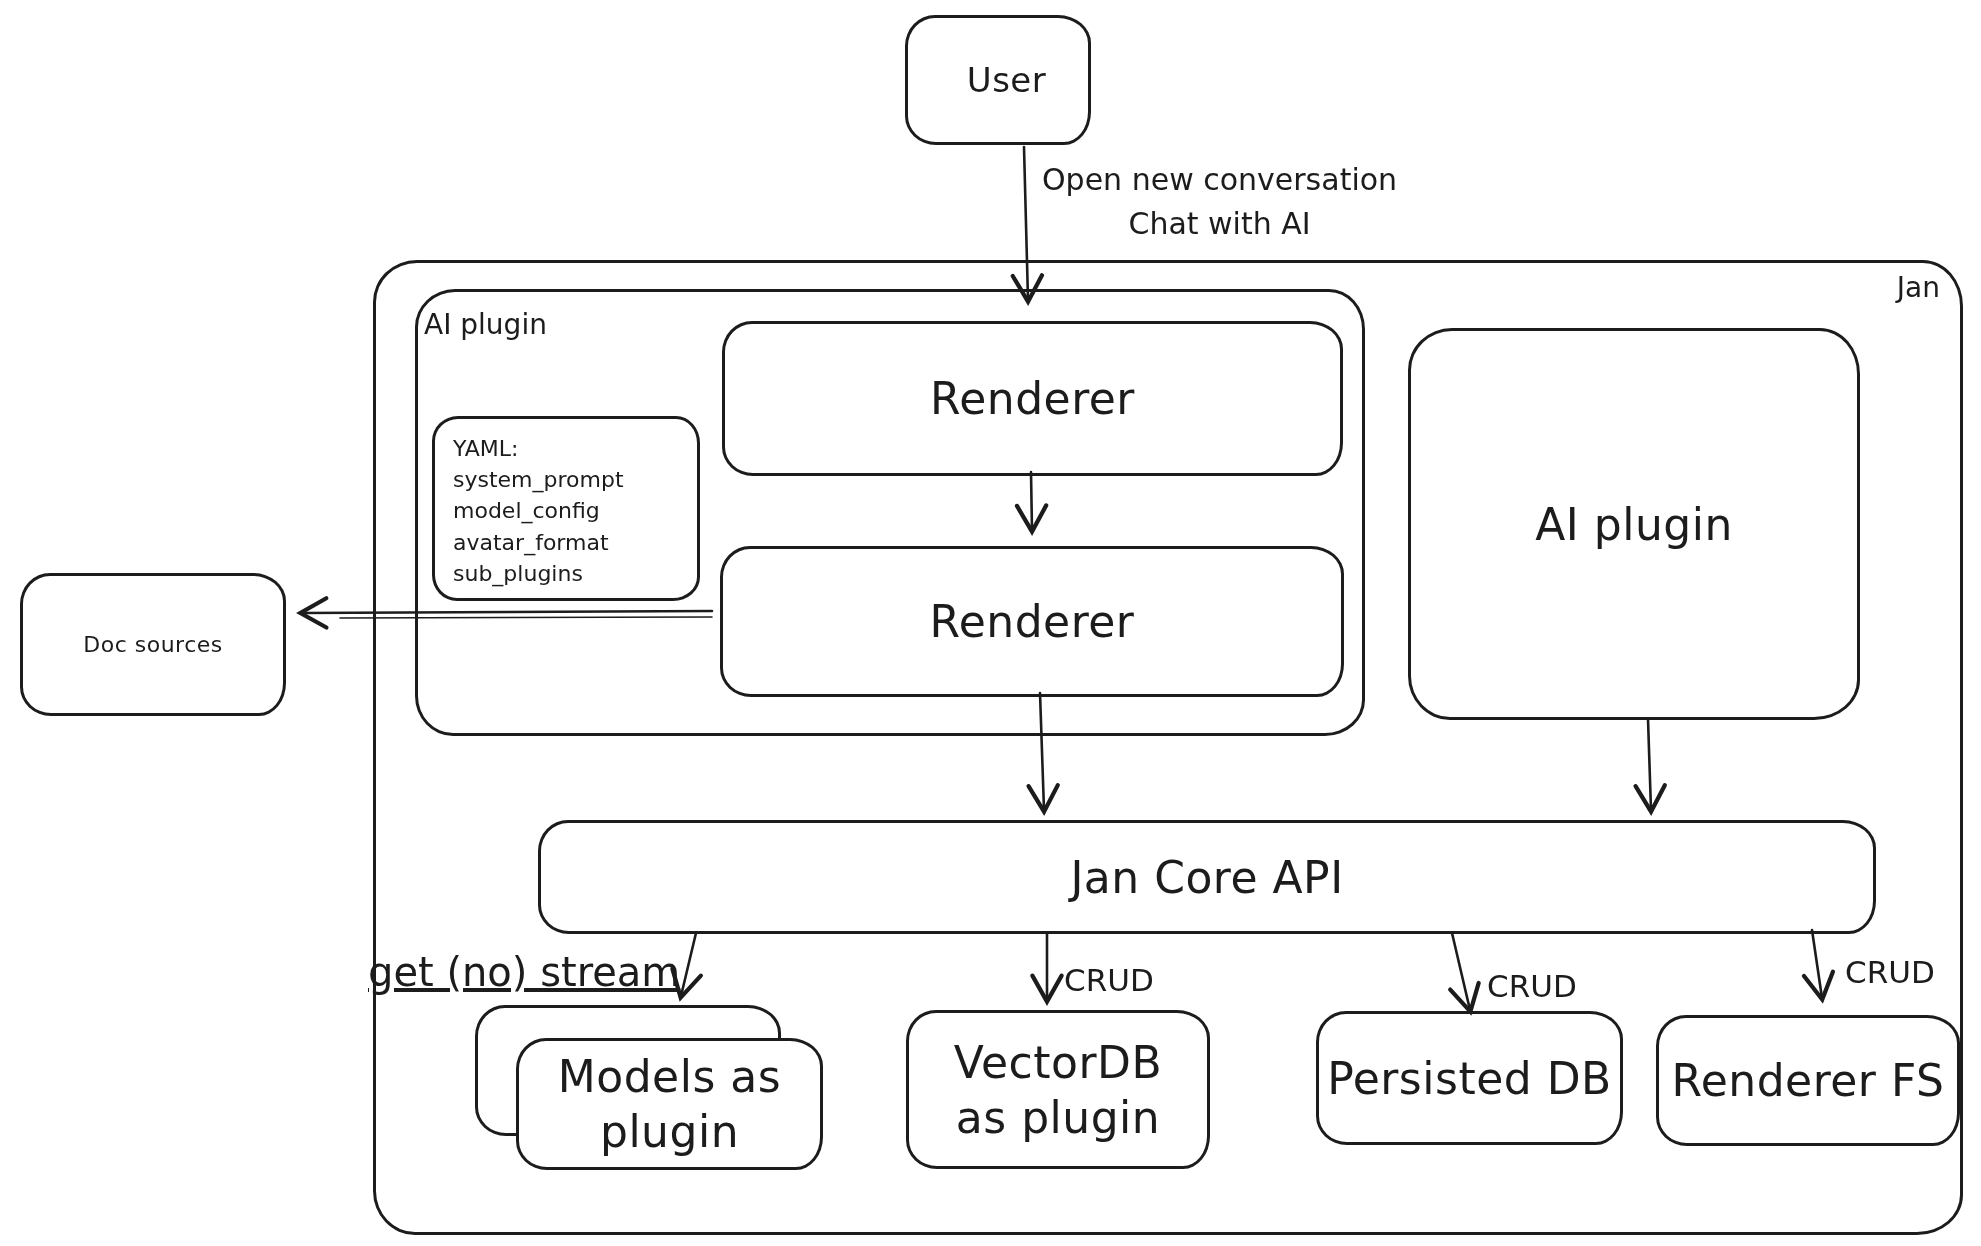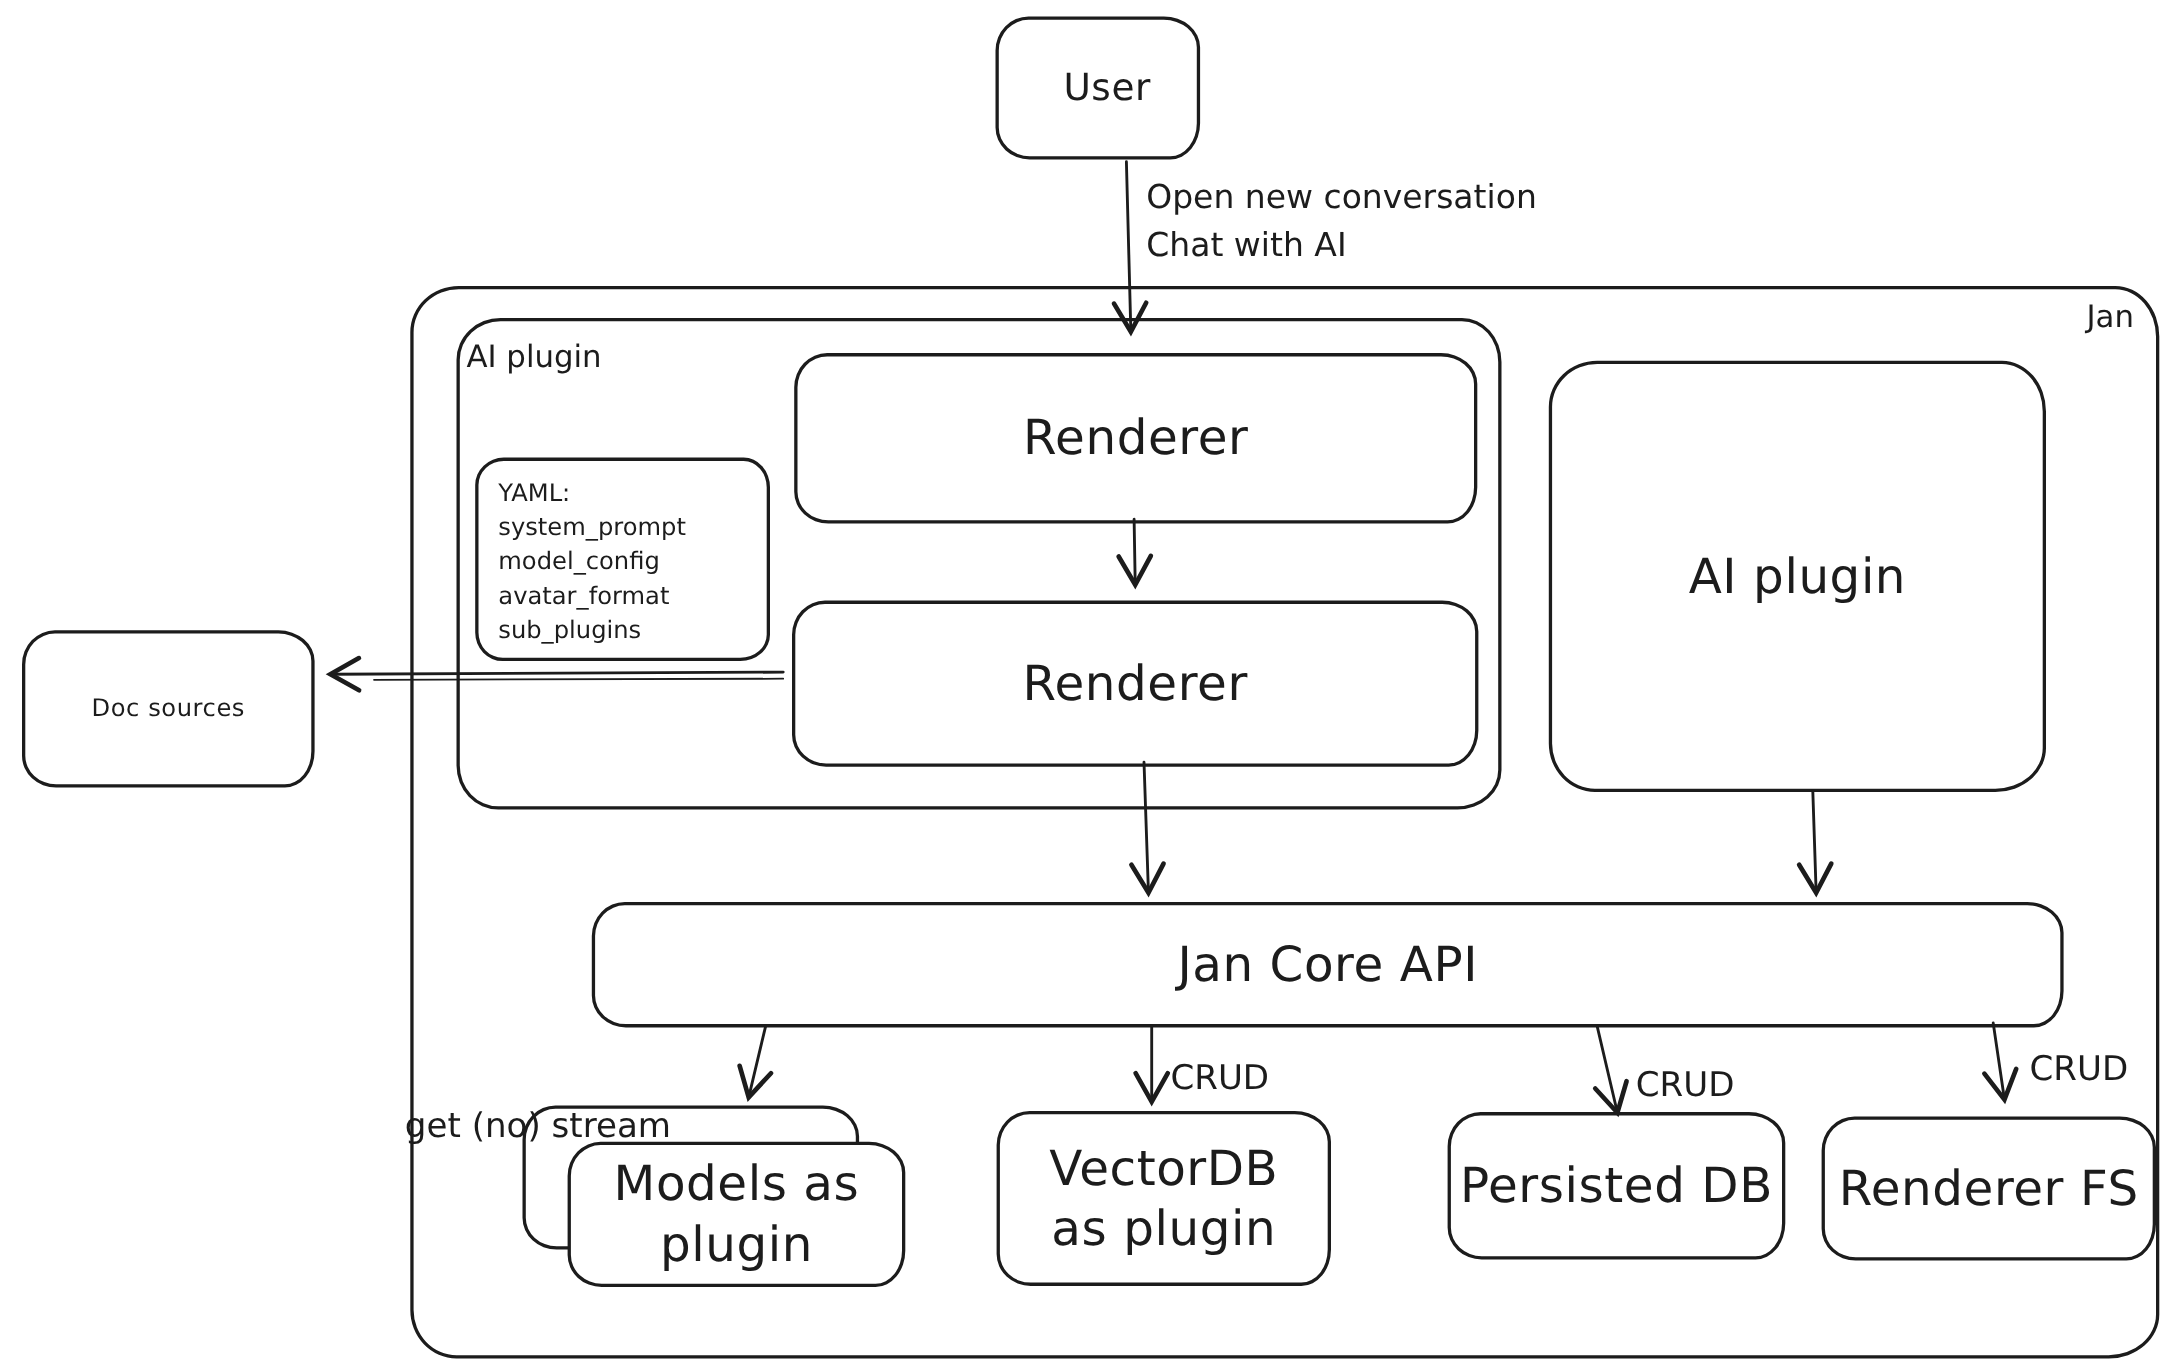--- a/index.html
+++ b/index.html
@@ -43,21 +43,21 @@
     border-radius:26px 24px 27px 25px / 25px 27px 24px 26px;
     padding:14px 18px;
     font-size:22px;
     line-height:1.42;
   }
   .note div{ white-space:nowrap; }
   .edges{
     position:absolute;left:0;top:0;z-index:6;
     pointer-events:none;
   }
-  .lbl{ z-index:7; }
+  .lbl{ z-index:7;text-align:center; }
 </style>
 </head>
 <body>
 
 <div class="canvas">
 
   <div class="node sketch" style="left:905px;top:15px;width:186px;height:130px;font-size:34px;padding-left:17px;">
     <span>User</span>
   </div>
 
@@ -112,21 +112,21 @@
 
     <div class="node sketch" style="left:1280px;top:752px;width:304px;height:131px;">
       <span>Renderer FS</span>
     </div>
   </div>
 
   <div class="edge-label lbl" style="left:1042px;top:158px;">
     <div>Open new conversation</div>
     <div>Chat with AI</div>
   </div>
-  <div class="edge-label lbl" style="left:368px;top:1002px;font-size:31px;">get (no) stream</div>
+  <div class="edge-label lbl" style="left:368px;top:943px;font-size:40px;text-decoration:underline;">get (no) stream</div>
   <div class="edge-label lbl" style="left:1064px;top:958px;font-size:31px;">CRUD</div>
   <div class="edge-label lbl" style="left:1487px;top:964px;font-size:31px;">CRUD</div>
   <div class="edge-label lbl" style="left:1845px;top:950px;font-size:31px;">CRUD</div>
 
   <svg class="edges" width="1981" height="1246" viewBox="0 0 1981 1246">
     <defs>
       <marker id="ah" viewBox="0 0 24 24" refX="20" refY="12" markerWidth="15" markerHeight="15" orient="auto-start-reverse">
         <path d="M5 3 L21 12 L5 21" fill="none" stroke="#1c1c1c" stroke-width="2.6" stroke-linecap="round"></path>
       </marker>
     </defs>

